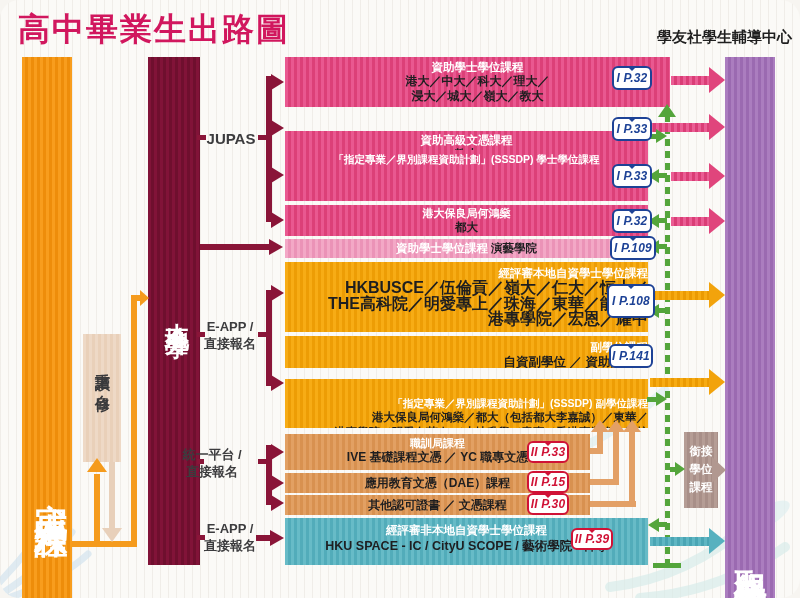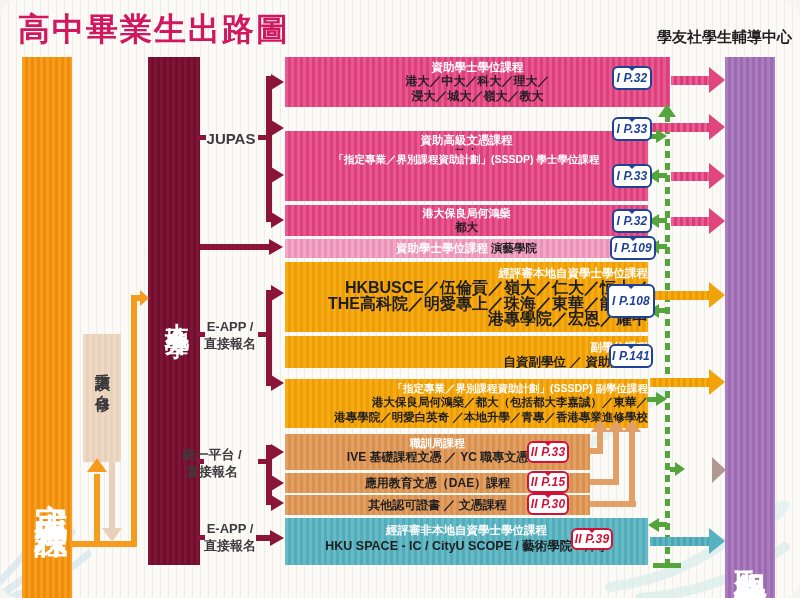--- a/index.html
+++ b/index.html
@@ -94,20 +94,23 @@
     <span class="vtext abs" style="left:13px;top:246px;color:#fff;font-size:24px;font-weight:700;letter-spacing:4px;">本地升學</span>
   </div>
   <div class="bar" id="bar-right" style="left:725px;top:57px;width:50px;height:541px;">
     <span class="vtext" style="color:#fff;font-size:33px;font-weight:700;letter-spacing:4px;">取得學位</span>
     <span class="vtext" style="color:#fff;font-size:18px;font-weight:700;">或</span>
     <span class="vtext" style="color:#fff;font-size:33px;font-weight:700;letter-spacing:4px;">專業資格</span>
   </div>
   <div class="bar" id="repeat-box" style="left:83px;top:334px;width:38px;height:128px;">
     <span class="vtext" style="color:#3a3a3c;font-size:15px;font-weight:700;letter-spacing:2px;">重讀／自修</span>
   </div>
+  <div class="bar" id="bridge-box" style="left:684px;top:432px;width:34px;height:76px;">
+    <span style="color:#fff;font-size:11.5px;font-weight:700;line-height:1.55;">銜接學位課程</span>
+  </div>
 
   <div class="chan" style="left:203px;top:129px;width:56px;font-size:15px;">JUPAS</div>
   <div class="chan" style="left:198px;top:319px;width:64px;font-size:13px;">E-APP /
 直接報名</div>
   <div class="chan" style="left:176px;top:447px;width:72px;font-size:13px;">統一平台 /
 直接報名</div>
   <div class="chan" style="left:198px;top:521px;width:64px;font-size:13px;">E-APP /
 直接報名</div>
 
   <div class="course c-pink" style="left:285px;top:57px;width:385px;height:50px;padding-top:3px;">
@@ -133,21 +136,21 @@
   <div class="course c-orange" style="left:285px;top:262px;width:363px;height:70px;padding-top:4px;">
     <div class="box-title" style="font-size:11.5px;line-height:14px;">經評審本地自資學士學位課程</div>
     <div class="box-body" style="font-size:16px;line-height:15.5px;">HKBUSCE／伍倫貢／嶺大／仁大／恒大／
 THE高科院／明愛專上／珠海／東華／能仁／
 港專學院／宏恩／耀中</div>
   </div>
   <div class="course c-orange" style="left:285px;top:336px;width:363px;height:32px;padding-top:4px;">
     <div class="box-title" style="font-size:11.5px;line-height:14px;">副學位課程</div>
     <div class="box-body" style="font-size:12.5px;line-height:16px;">自資副學位 ／ 資助副學位</div>
   </div>
-  <div class="course c-orange" style="left:285px;top:379px;width:363px;height:49px;padding-top:3px;">
+  <div class="course c-orange" style="left:285px;top:379px;width:363px;height:49px;padding-top:18px;">
     <div class="box-title" style="font-size:10.5px;line-height:13px;">「指定專業／界別課程資助計劃」(SSSDP) 副學位課程</div>
     <div class="box-body" style="font-size:11.5px;line-height:15px;">港大保良局何鴻燊／都大（包括都大李嘉誠）／東華／
 港專學院／明愛白英奇 ／本地升學／青專／香港專業進修學校</div>
   </div>
   <div class="course c-tan" style="left:285px;top:434px;width:305px;height:36px;padding-top:2px;">
     <div class="box-title" style="font-size:11px;line-height:14px;">職訓局課程</div>
     <div class="box-body" style="font-size:12px;line-height:15px;">IVE 基礎課程文憑 ／ YC 職專文憑</div>
   </div>
   <div class="course c-tan" style="left:285px;top:473px;width:305px;height:20px;">
     <div class="box-body" style="font-size:12px;line-height:20px;">應用教育文憑（DAE）課程</div>

